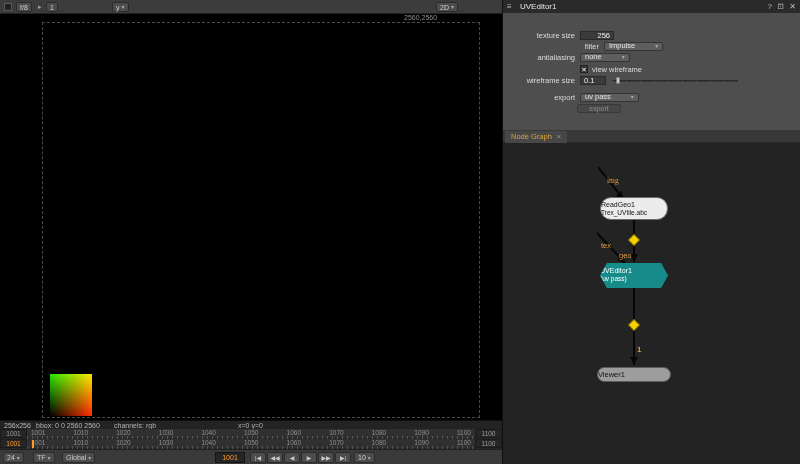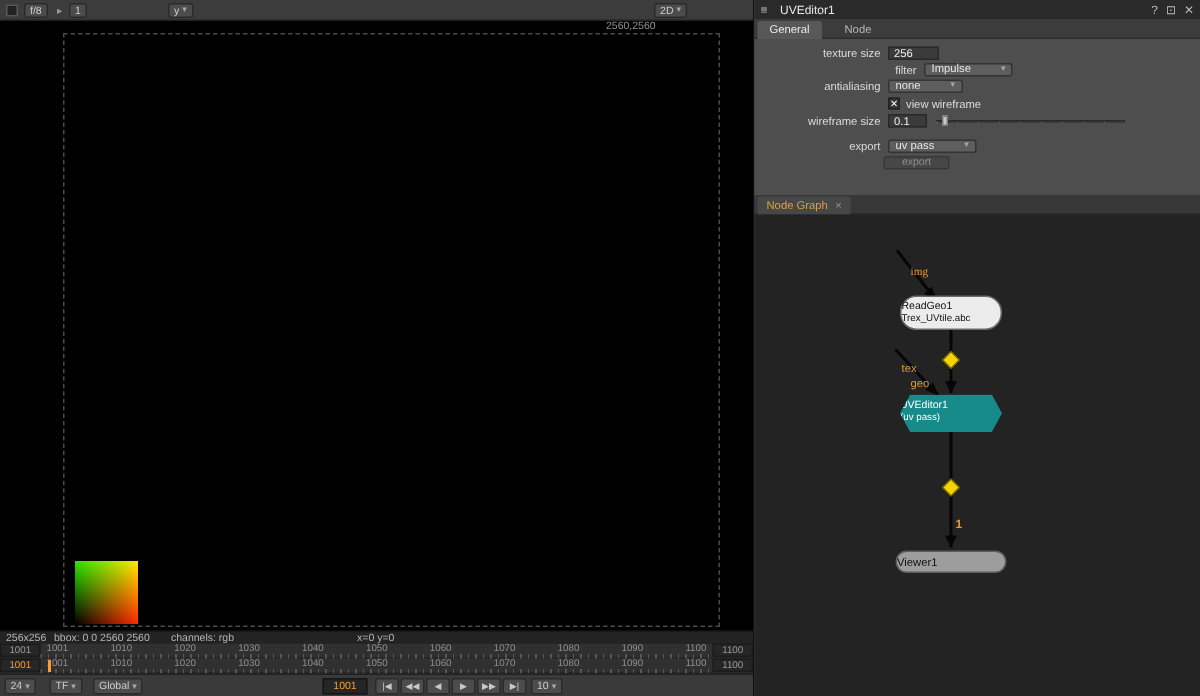--- a/index.html
+++ b/index.html
@@ -50,21 +50,21 @@
 
   .p-title { position:absolute; left:0; top:0; width:297px; height:13px; background:#2a2a2a; }
   .p-title .ticon { position:absolute; top:2px; font-size:8px; color:#b9b9b9; line-height:9px; }
   .p-title .title { position:absolute; left:17px; top:2px; font-size:8px; color:#e8e8e8; }
 
   .p-tabs { position:absolute; left:0; top:13px; width:297px; height:13px; background:#3c3c3c; border-bottom:1px solid #2c2c2c; }
   .ptab { position:absolute; top:1px; height:12px; line-height:12px; padding:0 8px; font-size:7.5px; color:#b8b8b8; border-radius:2px 2px 0 0; }
   .ptab.active { background:#585858; color:#efefef; }
 
   .p-body { position:absolute; left:0; top:26px; width:297px; height:104px; background:#4e4e4e; }
-  .prow { position:absolute; left:16px; width:239px; height:10px; display:flex; align-items:center;padding-left:11px; }
+  .prow { position:absolute; left:4px; width:239px; height:10px; display:flex; align-items:center;padding-left:11px; }
   .plabel { width:62px; flex:none; text-align:right; padding-right:5px; font-size:7.5px; color:#dcdcdc; white-space:nowrap; }
   .numbox { height:9px; line-height:8px; font-size:7.5px; color:#eee; background:#3b3b3b; border:1px solid #292929; padding:0 3px; }
   .ddp { height:9px; line-height:8px; font-size:7.5px; color:#e6e6e6; background:#5e5e5e; border:1px solid #333; border-radius:2px; padding:0 4px; display:inline-flex; align-items:center; gap:20px; }
   .chk { width:8px; height:8px; background:#353535; border:1px solid #222; color:#fff; font-size:6.5px; line-height:7px; text-align:center; }
   .chklabel { font-size:7.5px; color:#dcdcdc; margin-left:4px; }
   .slider { position:relative; flex:1; height:7px; margin:0 8px 0 6px; }
   .slider .track { position:absolute; left:0; right:0; top:3px; height:2px; background:#3b3b3b; border-top:1px solid #2a2a2a;
     background-image:repeating-linear-gradient(90deg,#666 0,#666 1px,transparent 1px,transparent 14px); }
   .slider .handle { position:absolute; left:4px; top:0; width:4px; height:7px; background:#c9c9c9; border:1px solid #7c7c7c; }
   .btn-dim { position:absolute; left:70px; top:0; width:44px; height:9px; line-height:8px; text-align:center; font-size:7px; color:#8e8e8e; background:#474747; border:1px solid #383838; border-radius:2px; }
@@ -195,30 +195,26 @@
   <div class="rpanel">
 
     <div class="p-title">
       <span class="ticon" style="left:4px;">≡</span>
       <span class="title">UVEditor1</span>
       <span class="ticon" style="right:28px;">?</span>
       <span class="ticon" style="right:16px;">⊡</span>
       <span class="ticon" style="right:4px;">✕</span>
     </div>
 
-    <div class="p-tabs">
-      <span class="ptab active" style="left:2px;">General</span>
-      <span class="ptab" style="left:52px;">Node</span>
-    </div>
 
     <div class="p-body">
 
       <div class="prow" style="top:4px;">
         <span class="plabel">texture size</span>
-        <span class="numbox" style="width:34px;">256</span>
+        <span class="numbox" style="width:34px;text-align:right;">256</span>
       </div>
 
       <div class="prow" style="top:15px;margin-left:24px;">
         <span class="plabel">filter</span>
         <span class="ddp">
           <span>Impulse</span>
           <span class="caret">▾</span>
         </span>
       </div>
 
@@ -285,21 +281,21 @@
       </svg>
 
       <span class="io-label" style="left:104px; top:33px;font-family:Liberation Serif, serif;">img</span>
 
       <div class="node node-readgeo">
         <div class="l1">ReadGeo1</div>
         <div class="l2">Trex_UVtile.abc</div>
       </div>
 
       <span class="io-label" style="left:98px; top:98px;">tex</span>
-      <span class="io-label" style="left:104px; top:108px;">geo</span>
+      <span class="io-label" style="left:116px; top:108px;">geo</span>
 
       <div class="node node-uveditor">
         <div class="l1">UVEditor1</div>
         <div class="l2">(uv pass)</div>
       </div>
 
       <span class="viewer-input-num">1</span>
 
       <div class="node node-viewer">
         <span>Viewer1</span>

